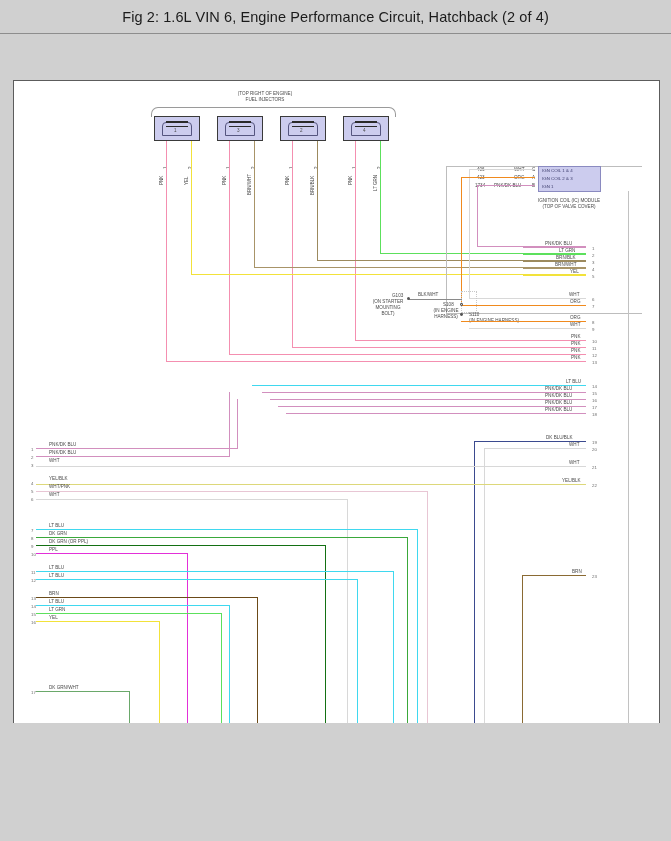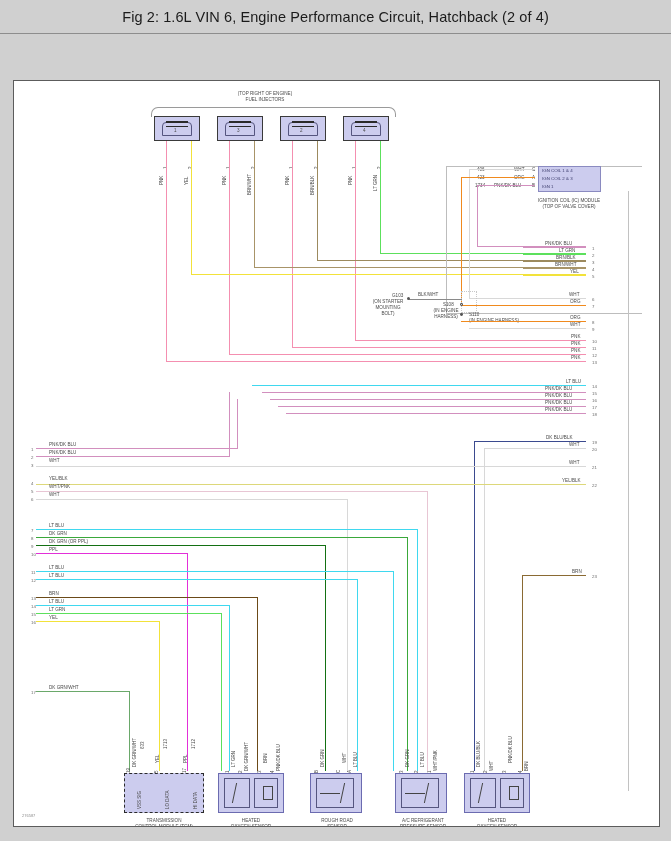--- a/index.html
+++ b/index.html
@@ -1,17 +1,17 @@
 <!DOCTYPE html>
 <html><head>
 <meta charset="utf-8">
 <style>
   html,body{margin:0;padding:0;background:#d0d0d0;}
   body{font-family:"Liberation Sans",sans-serif;}
-  #page{position:relative;width:671px;height:841px;background:#d0d0d0;overflow:hidden;}
+  #page{position:relative;width:671px;height:723px;background:#d0d0d0;overflow:hidden;}
   #title{position:absolute;left:0;top:0;width:671px;height:34px;background:#d0d0d0;
          display:flex;align-items:center;justify-content:center;}
   #title span{font-size:14.5px;color:#1b1b1b;letter-spacing:0.1px;}
   #titlerule{position:absolute;left:0;top:33px;width:671px;height:1px;background:#8d8d8d;}
   #canvas{position:absolute;left:13px;top:80px;width:645px;height:745px;background:#ffffff;
           border:1px solid #5c5c5c;overflow:hidden;}
   .w{position:absolute;}           
   .lbl{position:absolute;font-size:4.6px;color:#4a4a4a;white-space:nowrap;line-height:5px;}
   .lblB{position:absolute;font-size:4.6px;color:#4a4a4a;white-space:nowrap;line-height:5.4px;text-align:center;}
   .vlbl{position:absolute;font-size:4.5px;color:#4a4a4a;white-space:nowrap;

